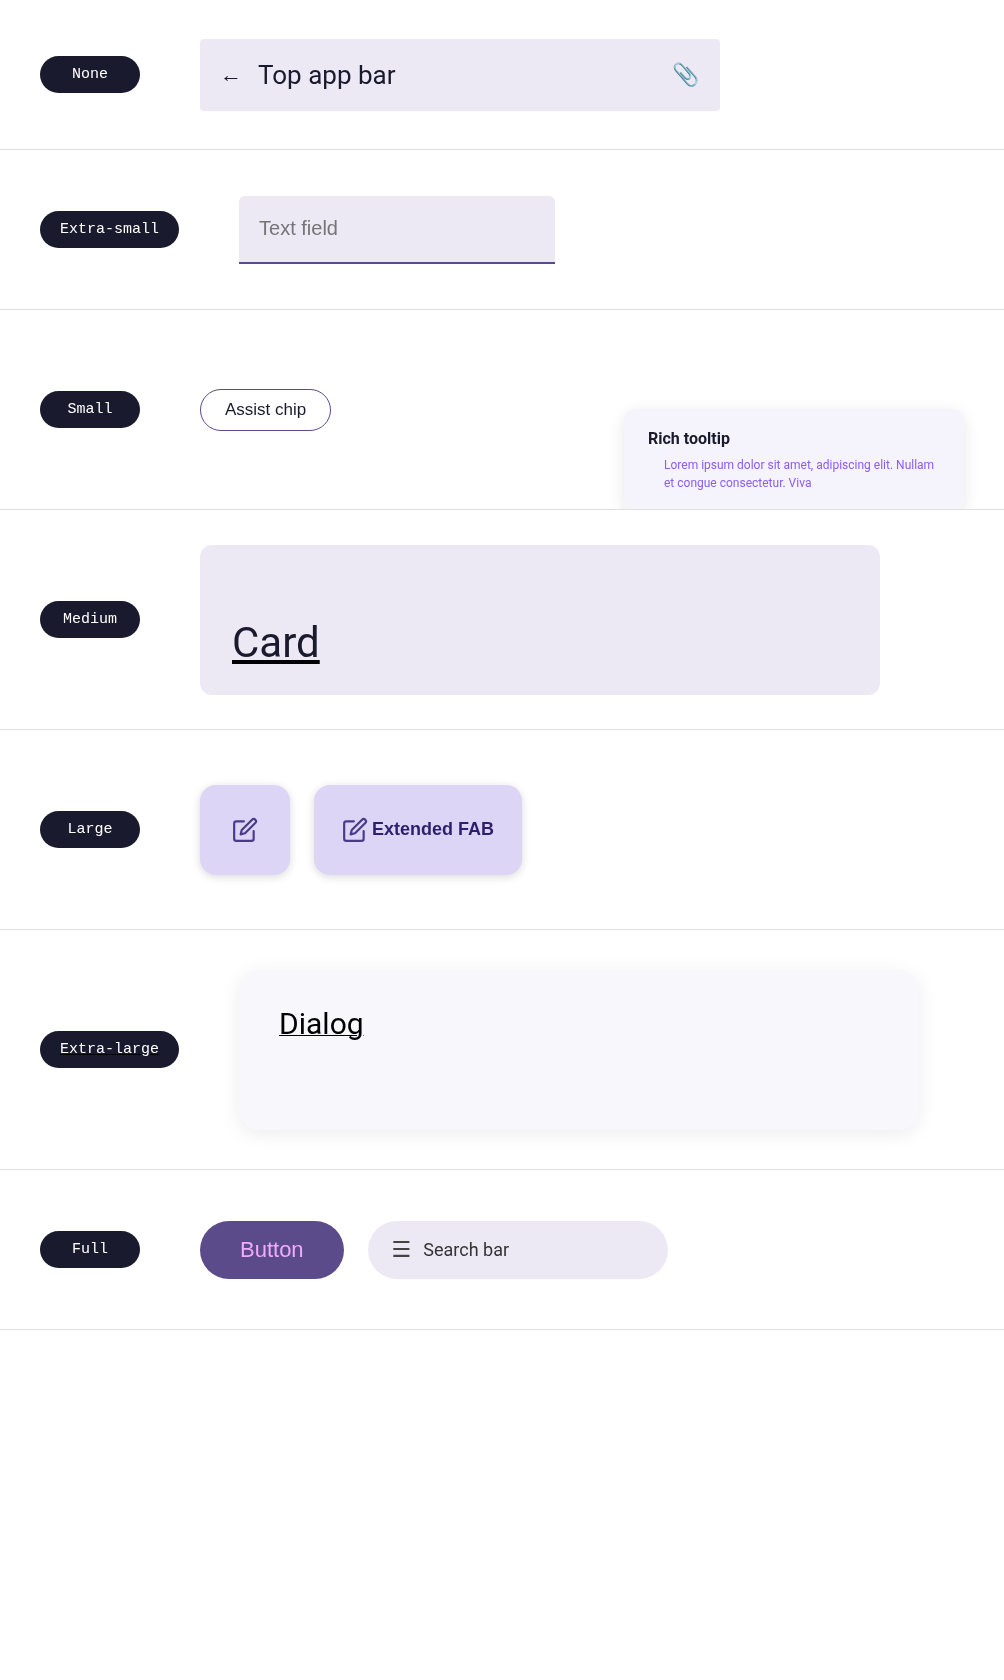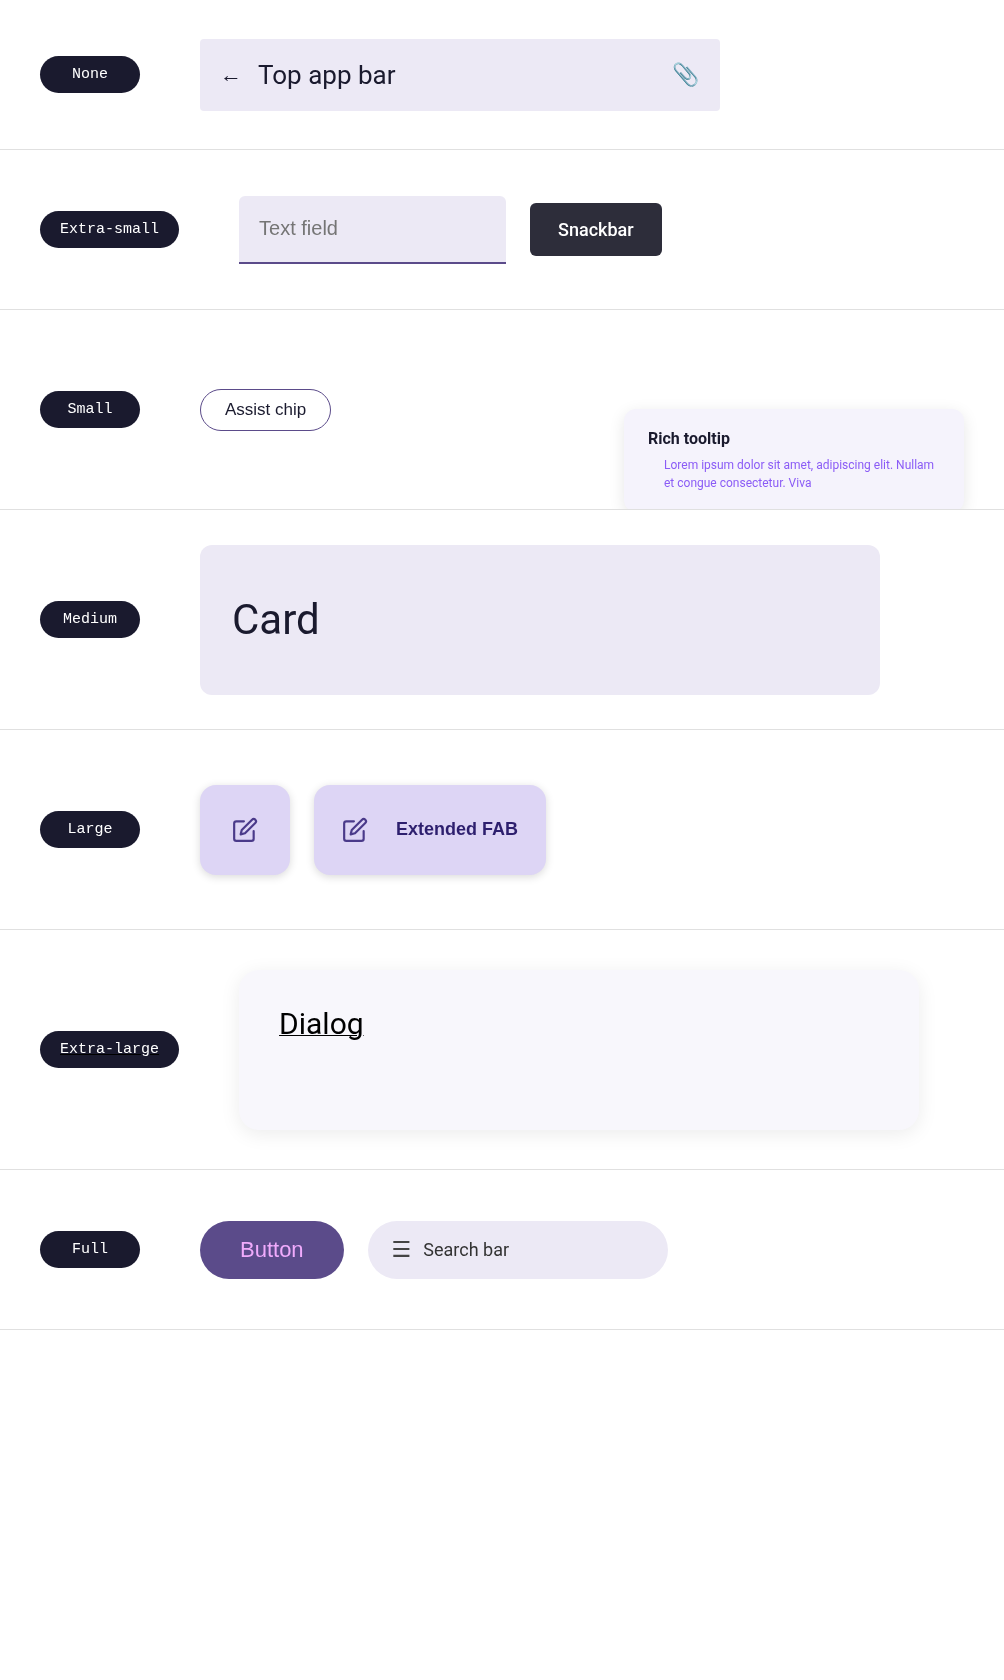--- a/index.html
+++ b/index.html
@@ -90,21 +90,21 @@
     }
 
     .text-field {
       background: #ece9f5;
       border: none;
       border-bottom: 2px solid #5b4b8a;
       border-radius: 6px 6px 0 0;
       padding: 16px 20px;
       font-size: 20px;
       color: #c2410c;
-      width: 267px;
+      width: 316px;
       height: 68px;
       outline: none;
     }
 
     .snackbar {
       background: #2d2d3a;
       color: #ffffff;
       font-size: 18px;
       font-weight: 500;
       padding: 16px 28px;
@@ -162,21 +162,22 @@
       min-height: 220px;
     }
 
     .card {
       background: #ece9f5;
       border-radius: 12px;
       padding: 28px 32px;
       width: 680px;
       min-height: 150px;
       display: flex;
-      align-items: center;
+      align-items: flex-end;
+      text-decoration: underline;
     }
 
     .card-title {
       font-size: 42px;
       font-weight: 400;
       color: #1a1a2e;
     }
 
     
     .row-large {
@@ -199,21 +200,21 @@
     .extended-fab {
       background: #ddd5f5;
       border-radius: 16px;
       height: 90px;
       display: flex;
       align-items: center;
       justify-content: flex-start;
       cursor: pointer;
       border: none;
       padding: 0 28px;
-      gap: 28px;
+      gap: 4px;
       box-shadow: 0 2px 8px rgba(0,0,0,0.15);
     }
 
     .extended-fab-label {
       font-size: 18px;
       font-weight: 600;
       color: #2d1f6e;
     }
 
     
@@ -295,21 +296,20 @@
       <span class="top-app-bar-title">Top app bar</span>
       <span class="top-app-bar-icon">📎</span>
     </div>
   </div>
 </div>
 
 <div class="row row-extrasmall">
   <span class="size-badge">Extra-small</span>
   <div class="content-area">
     <input class="text-field" type="text" placeholder="Text field" style="">
-    <div class="snackbar">Snackbar</div>
   </div>
 </div>
 
 <div class="row row-small">
   <span class="size-badge">Small</span>
   <div class="content-area" style="position:relative;">
     <button class="assist-chip">Assist chip</button>
     <div class="rich-tooltip">
       <div class="rich-tooltip-title">Rich tooltip</div>
       <div class="rich-tooltip-body">Lorem ipsum dolor sit amet, adipiscing elit. Nullam et congue consectetur. Viva</div>

